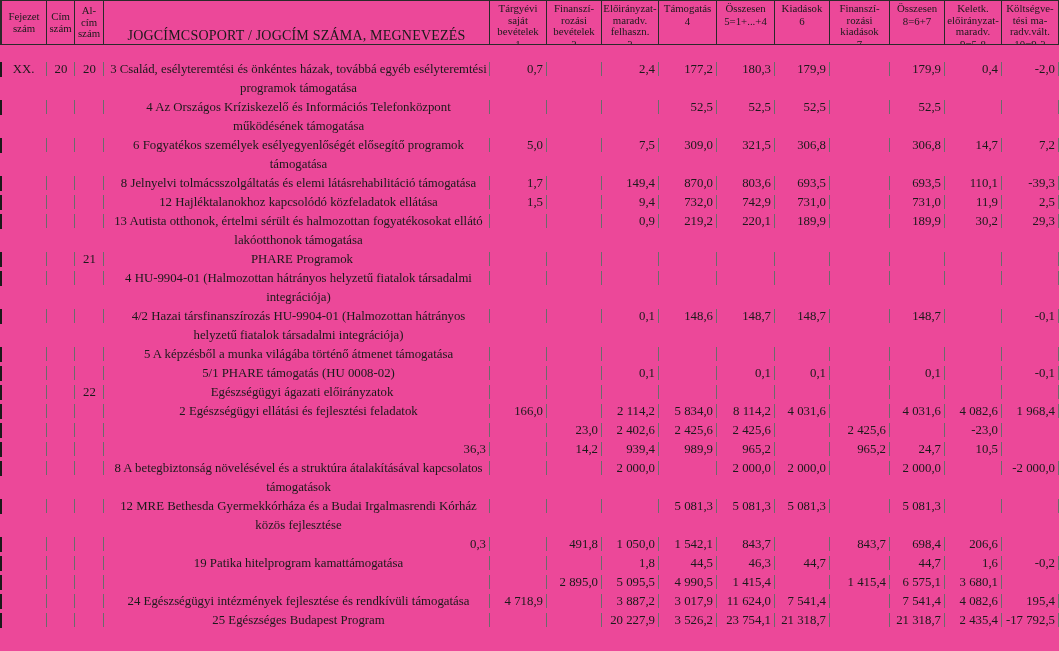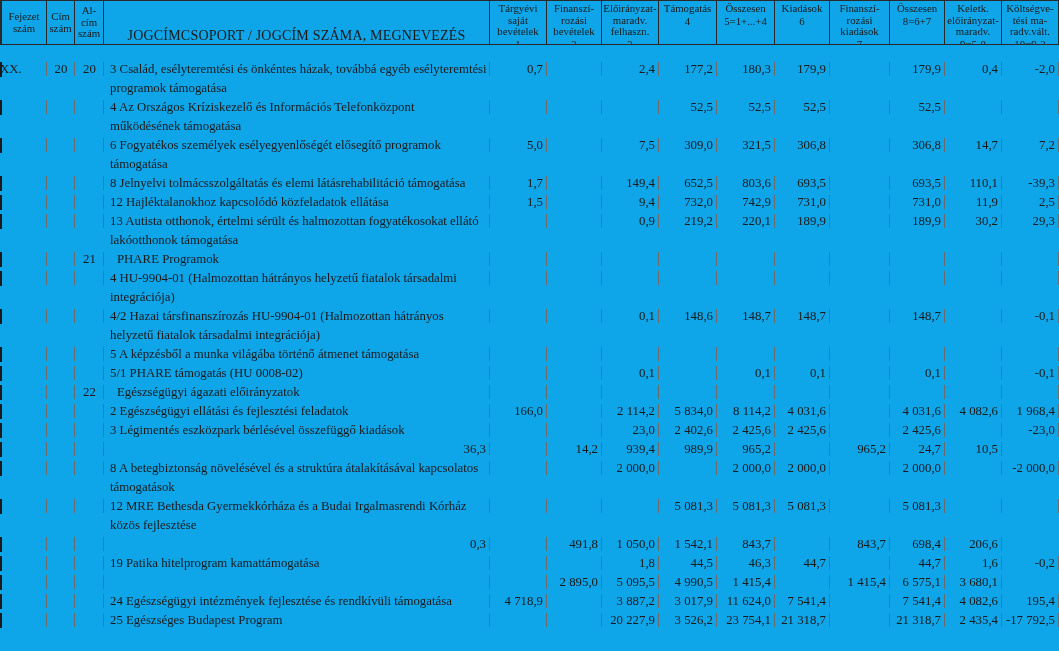--- a/index.html
+++ b/index.html
@@ -1,20 +1,20 @@
 <!DOCTYPE html>
 <html lang="hu"><head>
 <meta charset="utf-8">
 <style>
   html,body{margin:0;padding:0;background:#fff;}
   #page{
     position:relative;
     width:1059px;height:651px;
     overflow:hidden;
-    background:#0ea5e9;
+    background:#ec4899;
     color:#1a1a1a;
     font-family:"Liberation Serif","DejaVu Serif",serif;
   }
   .grid{
     display:grid;
     grid-template-columns:47px 28px 29px 386px 57px 55px 57px 58px 58px 55px 60px 55px 57px 57px;
     box-sizing:border-box;
   }
   
   .header{
@@ -48,24 +48,24 @@
     background-image:linear-gradient(#6b6b6b,#6b6b6b);
     background-repeat:no-repeat;
     background-position:right top 2px;
     background-size:1px 14px;
   }
   .row .c-fejezet{
     background-image:linear-gradient(#6b6b6b,#6b6b6b),linear-gradient(#1a1a1a,#1a1a1a);
     background-repeat:no-repeat,no-repeat;
     background-position:right top 2px,left top 2px;
     background-size:1px 14px,2px 15px;
-    text-align:left;
+    text-align:center;
   }
   .c-cim,.c-alcim{text-align:center;font-family:Liberation Serif, serif;}
-  .c-name{padding-left:6px;padding-right:3px;}
+  .c-name{padding-left:6px;padding-right:3px;text-align:center;}
   .c-name.indent{padding-left:13px;}
   .c-val{text-align:right;padding-right:4px;white-space:nowrap;}
 </style>
 </head>
 <body>
 
 <div id="page">
   <div class="grid header">
       <div class="hcell vcenter">
     <div class="hlabel">Fejezet
@@ -190,21 +190,21 @@
     <div class="cell c-val">7,2</div>
   </div>
       <div class="grid row">
     <div class="cell c-fejezet"></div>
     <div class="cell c-cim"></div>
     <div class="cell c-alcim"></div>
     <div class="cell c-name">8 Jelnyelvi tolmácsszolgáltatás és elemi látásrehabilitáció támogatása</div>
     <div class="cell c-val">1,7</div>
     <div class="cell c-val"></div>
     <div class="cell c-val">149,4</div>
-    <div class="cell c-val">652,5</div>
+    <div class="cell c-val">870,0</div>
     <div class="cell c-val">803,6</div>
     <div class="cell c-val">693,5</div>
     <div class="cell c-val"></div>
     <div class="cell c-val">693,5</div>
     <div class="cell c-val">110,1</div>
     <div class="cell c-val">-39,3</div>
   </div>
       <div class="grid row">
     <div class="cell c-fejezet"></div>
     <div class="cell c-cim"></div>
@@ -346,21 +346,20 @@
     <div class="cell c-val">4 031,6</div>
     <div class="cell c-val"></div>
     <div class="cell c-val">4 031,6</div>
     <div class="cell c-val">4 082,6</div>
     <div class="cell c-val">1 968,4</div>
   </div>
       <div class="grid row">
     <div class="cell c-fejezet"></div>
     <div class="cell c-cim"></div>
     <div class="cell c-alcim"></div>
-    <div class="cell c-name">3 Légimentés eszközpark bérlésével összefüggő kiadások</div>
     <div class="cell c-val"></div>
     <div class="cell c-val"></div>
     <div class="cell c-val">23,0</div>
     <div class="cell c-val">2 402,6</div>
     <div class="cell c-val">2 425,6</div>
     <div class="cell c-val">2 425,6</div>
     <div class="cell c-val"></div>
     <div class="cell c-val">2 425,6</div>
     <div class="cell c-val"></div>
     <div class="cell c-val">-23,0</div>

